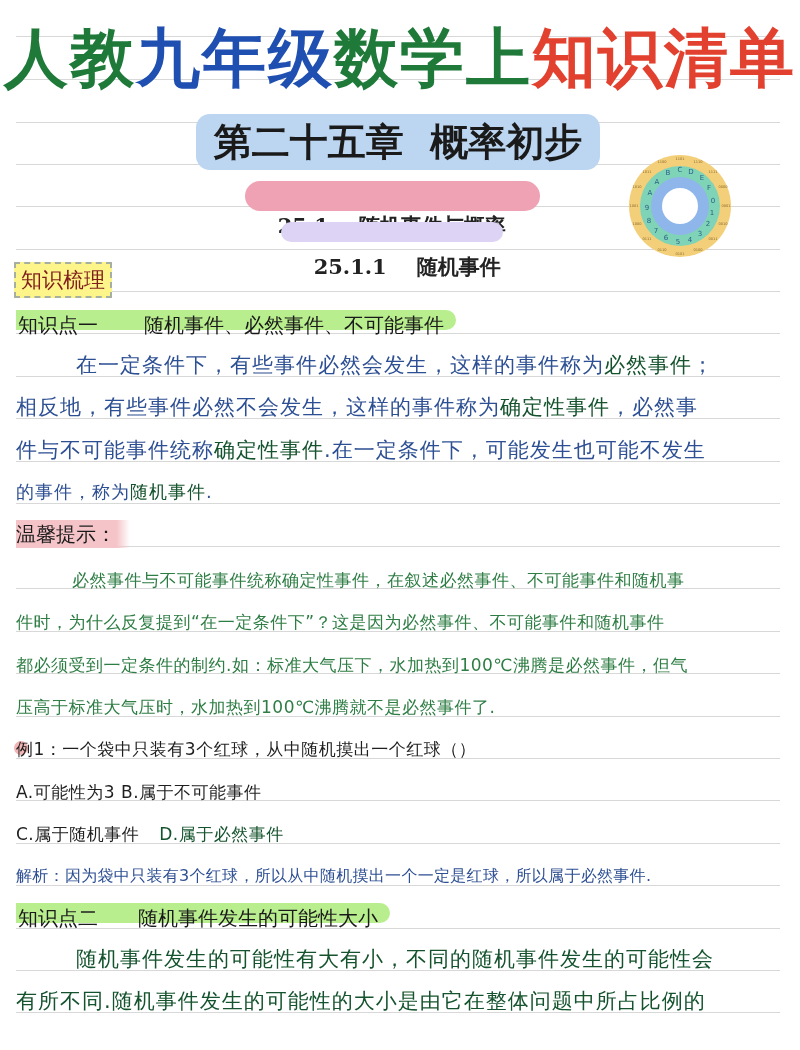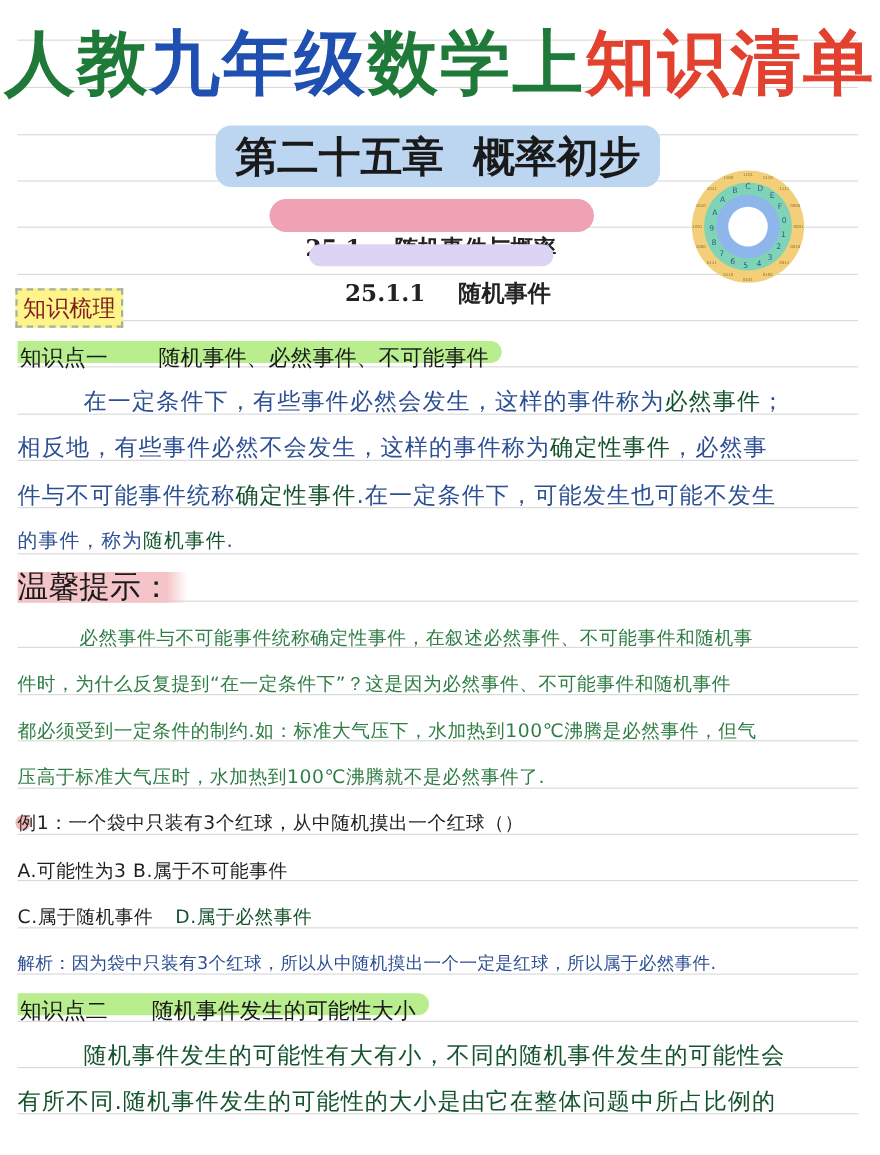--- a/index.html
+++ b/index.html
@@ -42,21 +42,21 @@
     position: absolute; left: 14px; top: 262px; padding: 2px 5px;
     background: #fdf48a; border: 2px dashed #a7b0a0; font-size: 21px;
     line-height: 28px; color: #7f1d1d;
   }
   .kp {
     position: absolute; left: 16px; padding: 0 12px 0 2px; height: 20px;
     background: #b9ee8e; border-radius: 0 16px 16px 0; font-size: 20px;
     line-height: 30px; color: #1a1a1a; white-space: pre;
   }
   .hint-title {
-    position: absolute; left: 16px; top: 520px; font-size: 28px; line-height: 28px; color: #1a1a1a;
+    position: absolute; left: 16px; top: 520px; font-size: 20px; line-height: 28px; color: #1a1a1a;
     background: linear-gradient(90deg, #f4c4c8 0, #f4c4c8 88%, rgba(244,196,200,0) 100%);
     padding-right: 14px;
   }
   .blue { color: #2d4f93; }
   .red { color: #14532d; }
   .green { color: #2e7d44; }
   .dark { color: #1f1f1f; }
   .t-green { color: #1f7a3a; }
   .t-blue { color: #1f4fb0; }
   .t-red { color: #e2412f; font-family: Liberation Mono, monospace; }

